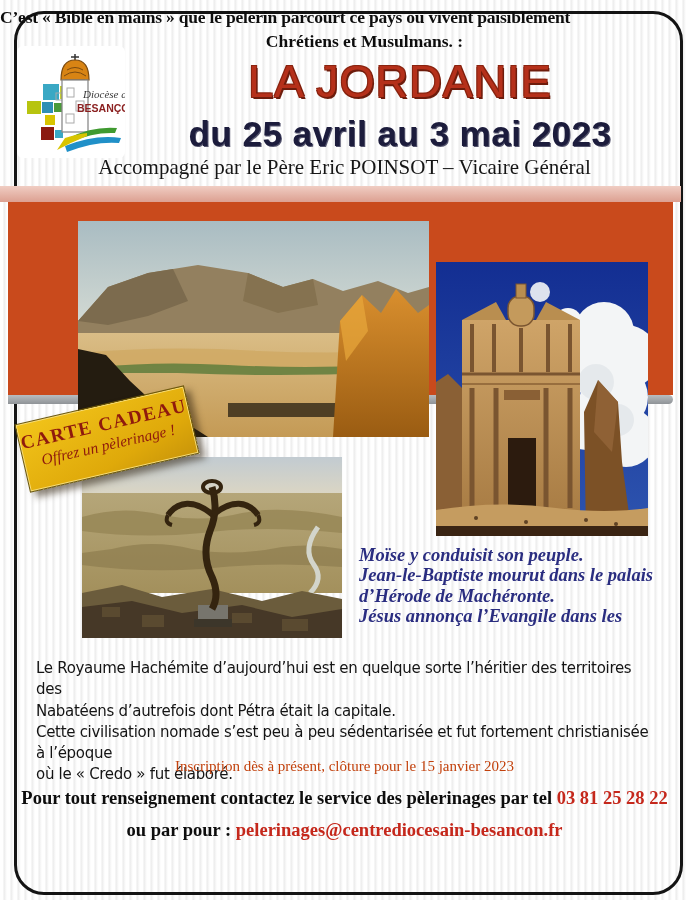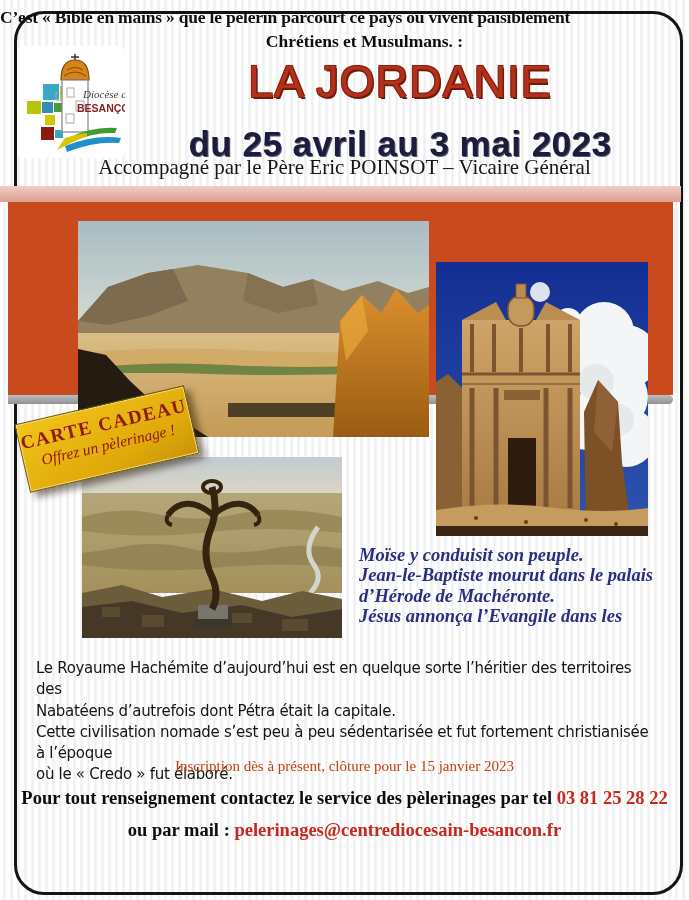--- a/index.html
+++ b/index.html
@@ -28,21 +28,21 @@
     left:0;top:31px;width:100%;text-align:center;z-index:2;
     font-weight:bold;font-size:17.5px;color:#0d0d0d;padding-left:20px;
   }
   .title-block{left:125px;top:56px;width:550px;text-align:center;z-index:2;}
   .main-title{
     font-family:"Liberation Sans",sans-serif;font-weight:normal;
     font-size:45px;letter-spacing:1px;color:#b5301a;
     text-shadow:1.5px 1.5px 0 #6e1c0c,-1px -1px 0 #8a2410,1px -1px 0 #8a2410,-1px 1px 0 #8a2410;
   }
   .date-line{
-    margin-top:16px;
+    margin-top:6px;
     font-family:"Liberation Sans",sans-serif;font-weight:bold;
     font-size:35px;letter-spacing:0.5px;color:#1c1c3c;
     text-shadow:1px 1px 0 #55556e;
   }
   .subtitle{
     left:0;top:155px;width:100%;text-align:center;z-index:2;
     font-size:21px;color:#151515;
   }
 
   
@@ -312,14 +312,14 @@
   <div>où le « Credo » fut élaboré.</div>
 </div>
 
 <div class="abs inscription">Inscription dès à présent, clôture pour le 15 janvier 2023</div>
 
 <div class="abs contact-line">
   <span>Pour tout renseignement contactez le service des pèlerinages par tel </span><span class="red">03 81 25 28 22</span>
 </div>
 
 <div class="abs mail-line">
-  <span>ou par mail : </span><span class="email-link">pelerinages@centrediocesain-besancon.fr</span>
+  <span>ou par pour : </span><span class="email-link">pelerinages@centrediocesain-besancon.fr</span>
 </div>
 
 </body></html>

